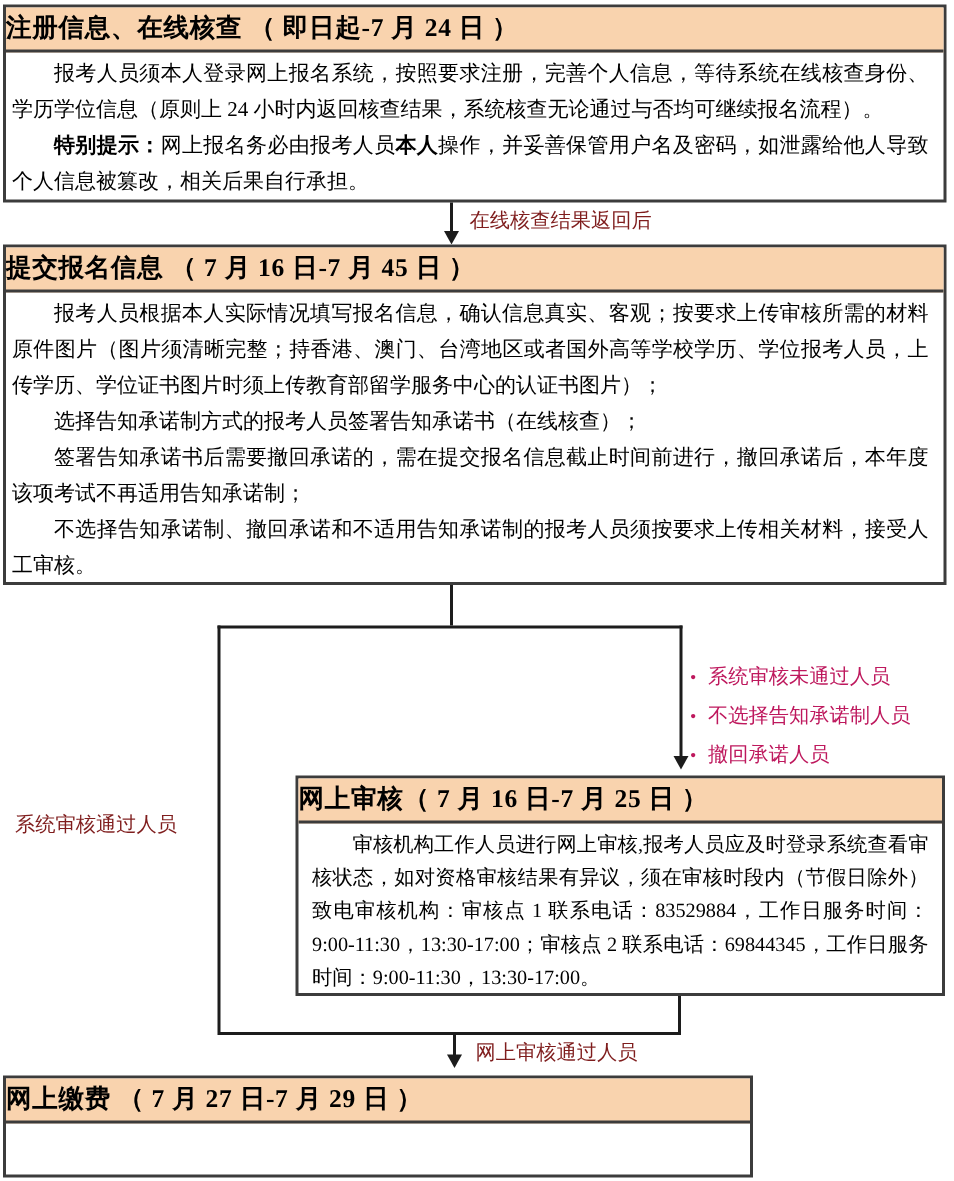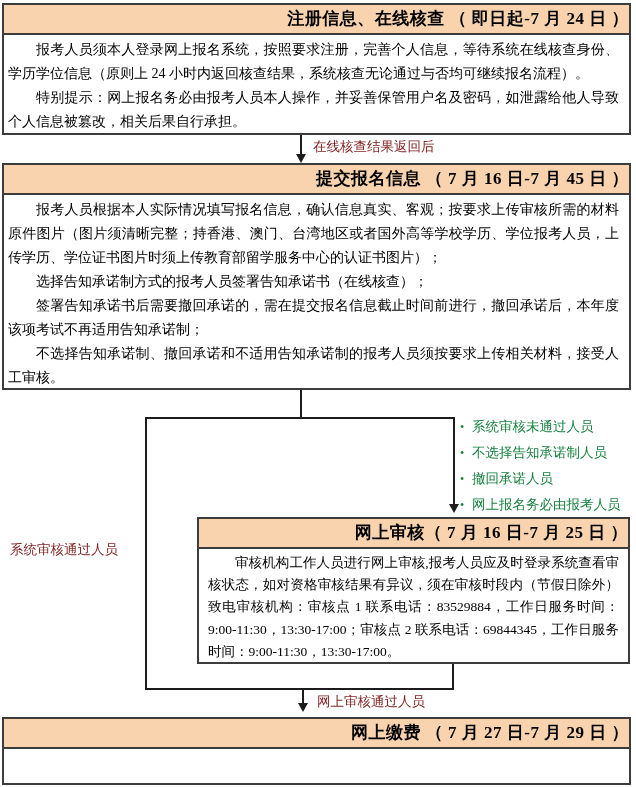--- a/index.html
+++ b/index.html
@@ -4,46 +4,46 @@
 <style>
   html,body { margin:0; padding:0; background:#ffffff; }
   #canvas {
     position:relative; width:636px; height:787px; background:#ffffff;
     font-family:"Liberation Serif","DejaVu Serif",serif; color:#000;
     overflow:hidden;
   }
   .flowbox { position:absolute; border:2px solid #3c3c3c; background:#ffffff; box-sizing:border-box; }
   .flowbox .hd {
     background:#f9d3ae; border-bottom:2px solid #3c3c3c;
-    font-weight:700; text-align:right; font-size:17px; line-height:26px;
+    font-weight:700; text-align:left; font-size:17px; line-height:26px;
     padding:1px 0; letter-spacing:0.5px; box-sizing:border-box;
   }
   .flowbox .bd { padding:3px 10px 4px 4px; font-size:14px; line-height:24px; text-align:justify; }
   .bd p { margin:0; text-indent:2em; }
-  b { font-weight:400; }
+  b { font-weight:700; }
 
   #box-register { left:2px;  top:3px;   width:629px; height:132px; }
   #box-submit   { left:2px;  top:163px; width:629px; height:227px; }
   #box-review   { left:197px;top:517px; width:433px; height:147px; }
-  #box-pay      { left:2px;  top:717px; width:629px; height:68px;  }
+  #box-pay      { left:2px;  top:717px; width:500px; height:68px;  }
 
   #box-review .bd { font-size:13.5px; line-height:22.2px; padding:3px 9px 3px 9px; }
   #box-pay .bd { text-align:center; padding-top:7px; }
   #box-pay .bd p { text-indent:0; }
 
   .vline { position:absolute; width:2px;  background:#1c1c1c; }
   .hline { position:absolute; height:2px; background:#1c1c1c; }
   .arrow-down {
     position:absolute; width:0; height:0;
     border-left:5px solid transparent; border-right:5px solid transparent;
     border-top:9px solid #1c1c1c;
   }
   .flowlabel { position:absolute; font-size:13.5px; line-height:20px; white-space:nowrap; color:#7f1d1d; }
 
-  #bullet-list { position:absolute; left:460px; top:414px; font-size:13.5px; line-height:25px; color:#15803d; }
+  #bullet-list { position:absolute; left:460px; top:438px; font-size:13.5px; line-height:25px; color:#be185d; }
   .bullet-item { white-space:nowrap; }
   .bullet-item .dot { display:inline-block; width:12px; font-size:12px; }
 </style>
 </head>
 <body>
 
 <div id="canvas">
 
   <div class="flowbox" id="box-register">
     <div class="hd">注册信息、在线核查 （ 即日起-7 月 24 日 ）</div>

